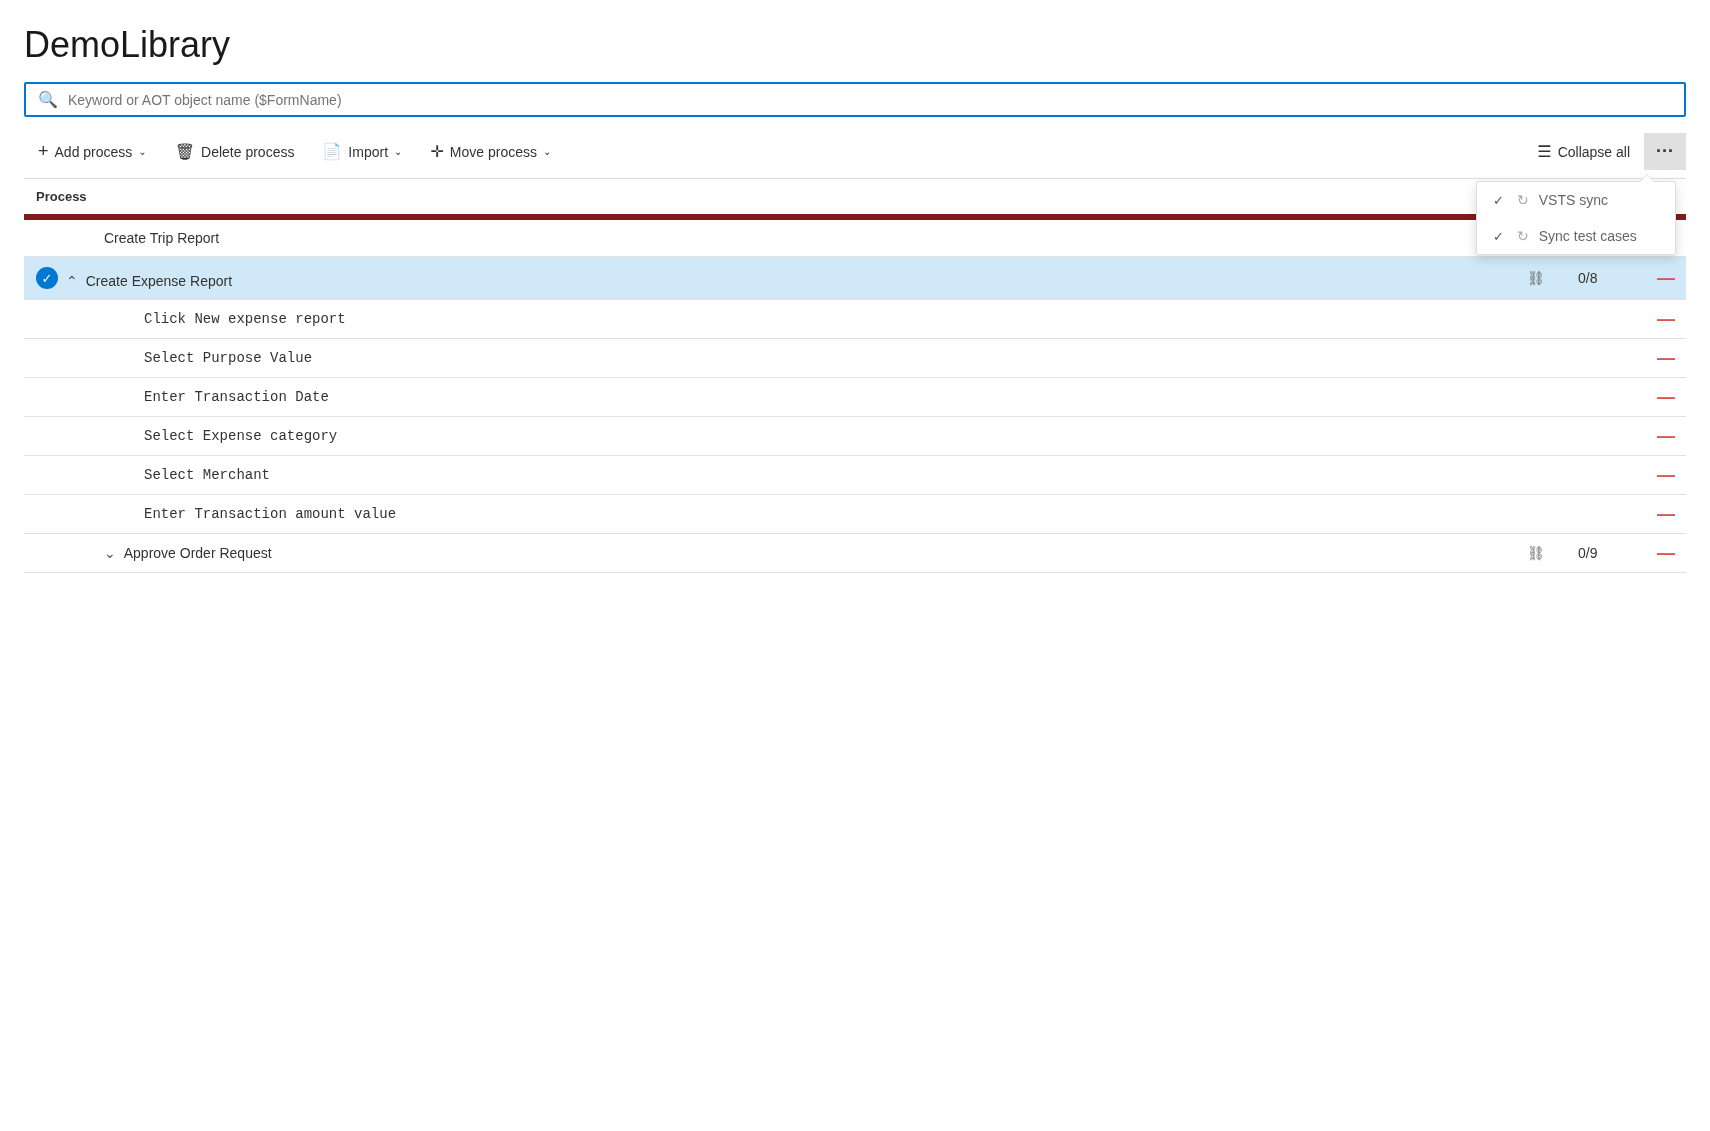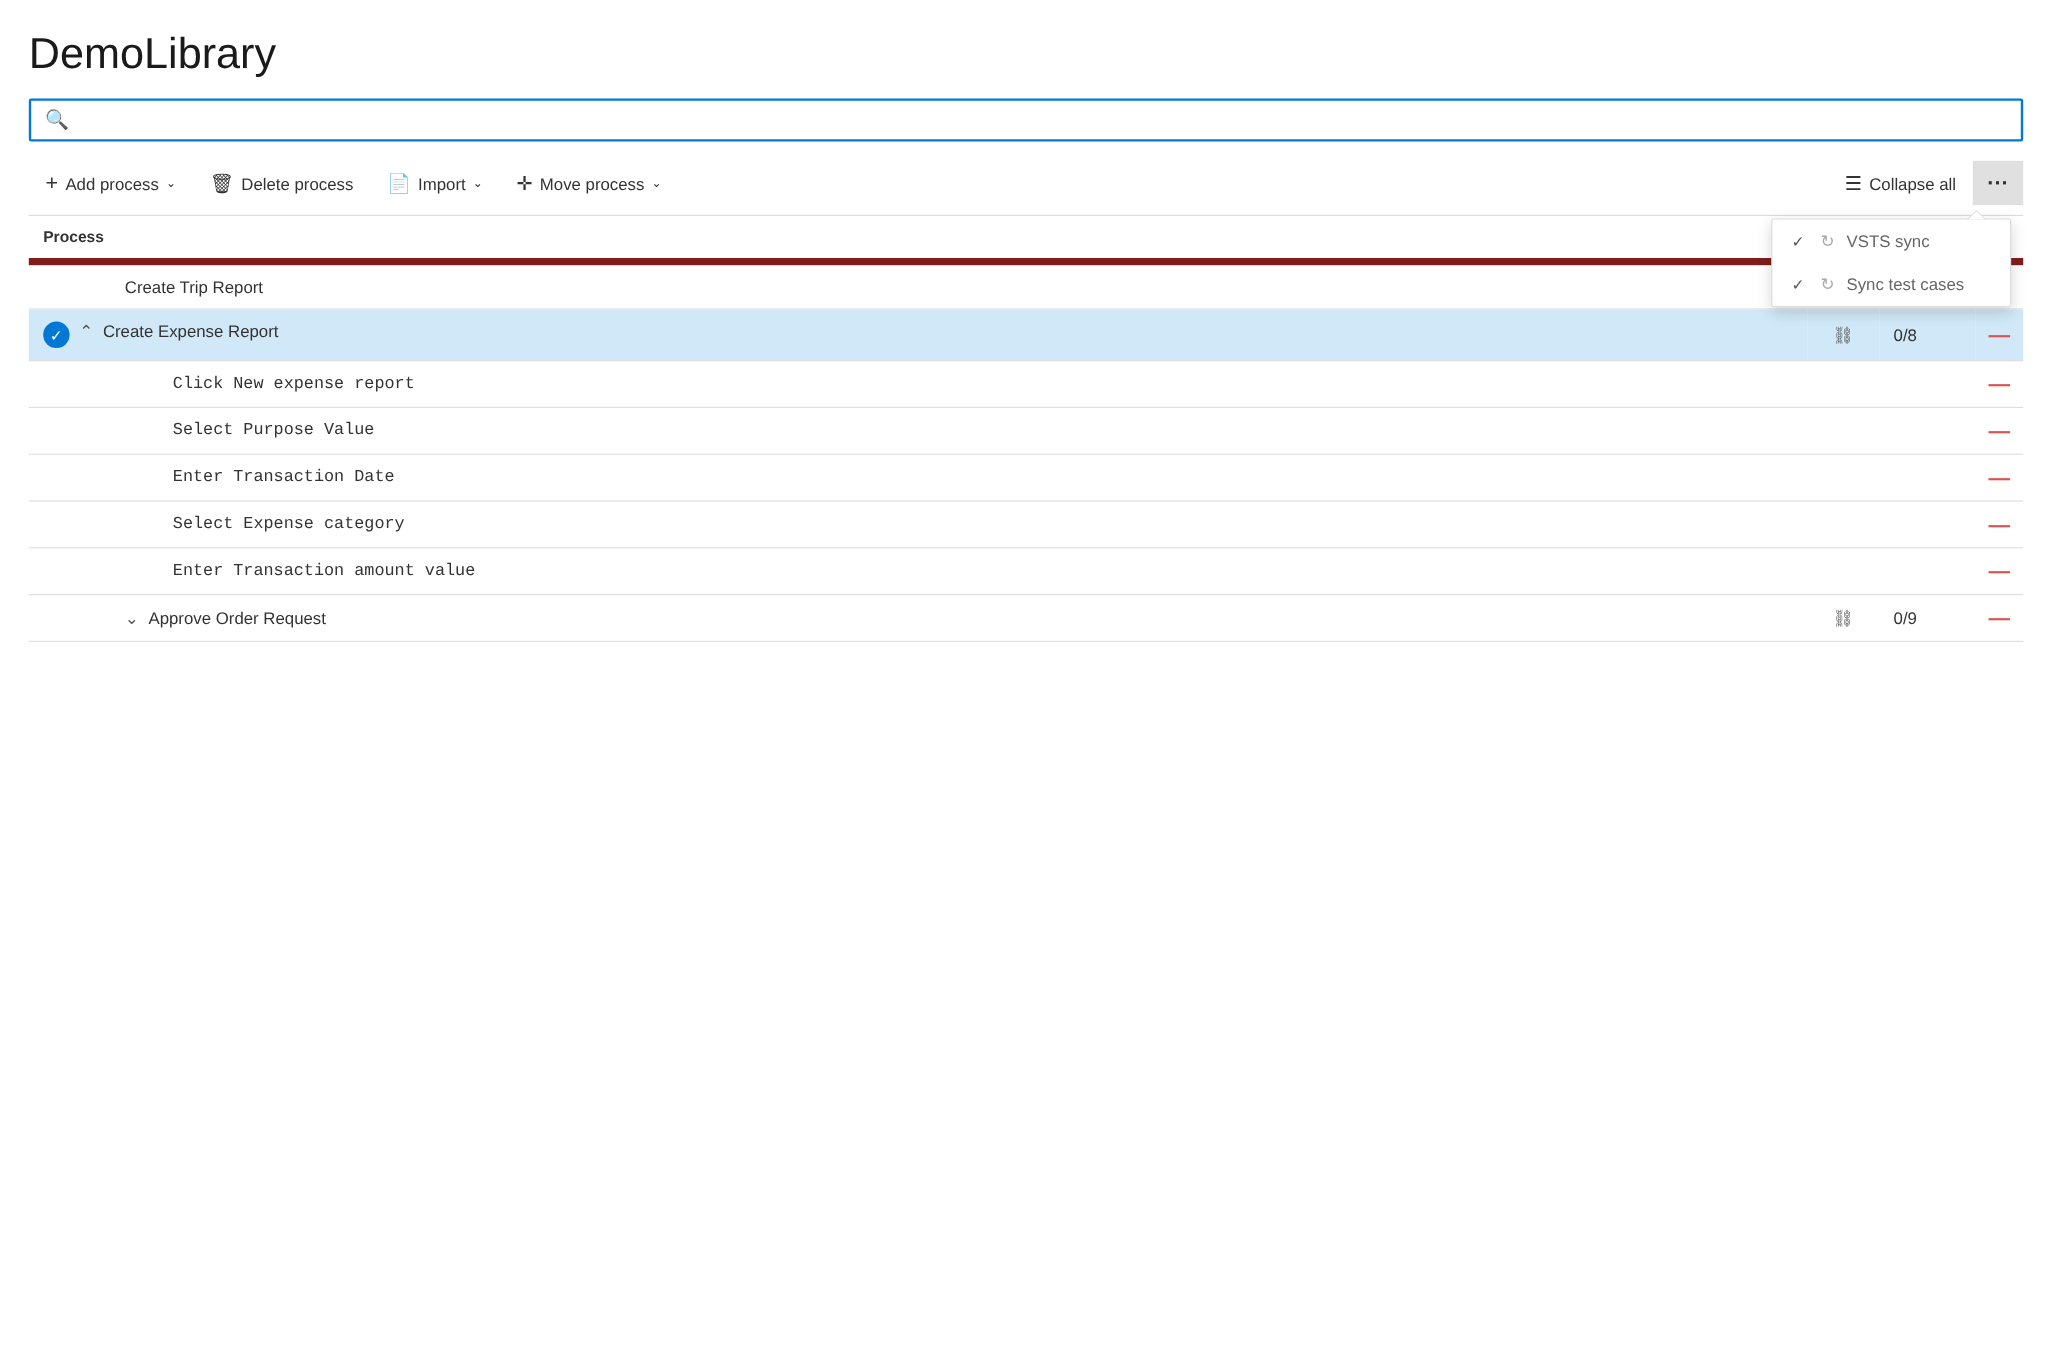--- a/index.html
+++ b/index.html
@@ -102,21 +102,21 @@
     }
     .process-table tbody tr {
       border-bottom: 1px solid #e0e0e0;
     }
     .process-table tbody tr.selected {
       background: #d0e8f7;
     }
     .td-process {
       padding: 10px 12px;
       display: flex;
-      align-items: flex-start;
+      align-items: flex-end;
       gap: 8px;
     }
     .process-table td {
       padding: 0;
     }
     .process-table td.td-icon {
       width: 60px;
       text-align: center;
       padding: 10px 4px;
     }
@@ -211,20 +211,21 @@
   </style>
 </head>
 <body>
 
 <div class="page-container">
 
   <h1 class="page-title">DemoLibrary</h1>
 
   <div class="search-bar-container">
     <span class="search-icon">🔍</span>
+    <input class="search-input" type="text" placeholder="Keyword or AOT object name ($FormName)" style="">
   </div>
 
   <div class="toolbar">
 
     <button class="toolbar-btn">
       <span style="font-size:18px;font-weight:300;">+</span>
       <span>Add process</span>
       <span style="font-size:10px;">⌄</span>
     </button>
 
@@ -354,20 +355,32 @@
               <span>Select Expense category</span>
             </div>
           </td>
           <td class="td-icon"></td>
           <td class="td-count"></td>
           <td class="td-minus">
             <span class="minus-icon">—</span>
           </td>
         </tr>
 
+        <tr>
+          <td>
+            <div class="td-process row-indent-2">
+              <span>Select Merchant</span>
+            </div>
+          </td>
+          <td class="td-icon"></td>
+          <td class="td-count"></td>
+          <td class="td-minus">
+            <span class="minus-icon">—</span>
+          </td>
+        </tr>
 
         <tr>
           <td>
             <div class="td-process row-indent-2">
               <span>Enter Transaction amount value</span>
             </div>
           </td>
           <td class="td-icon"></td>
           <td class="td-count"></td>
           <td class="td-minus">

